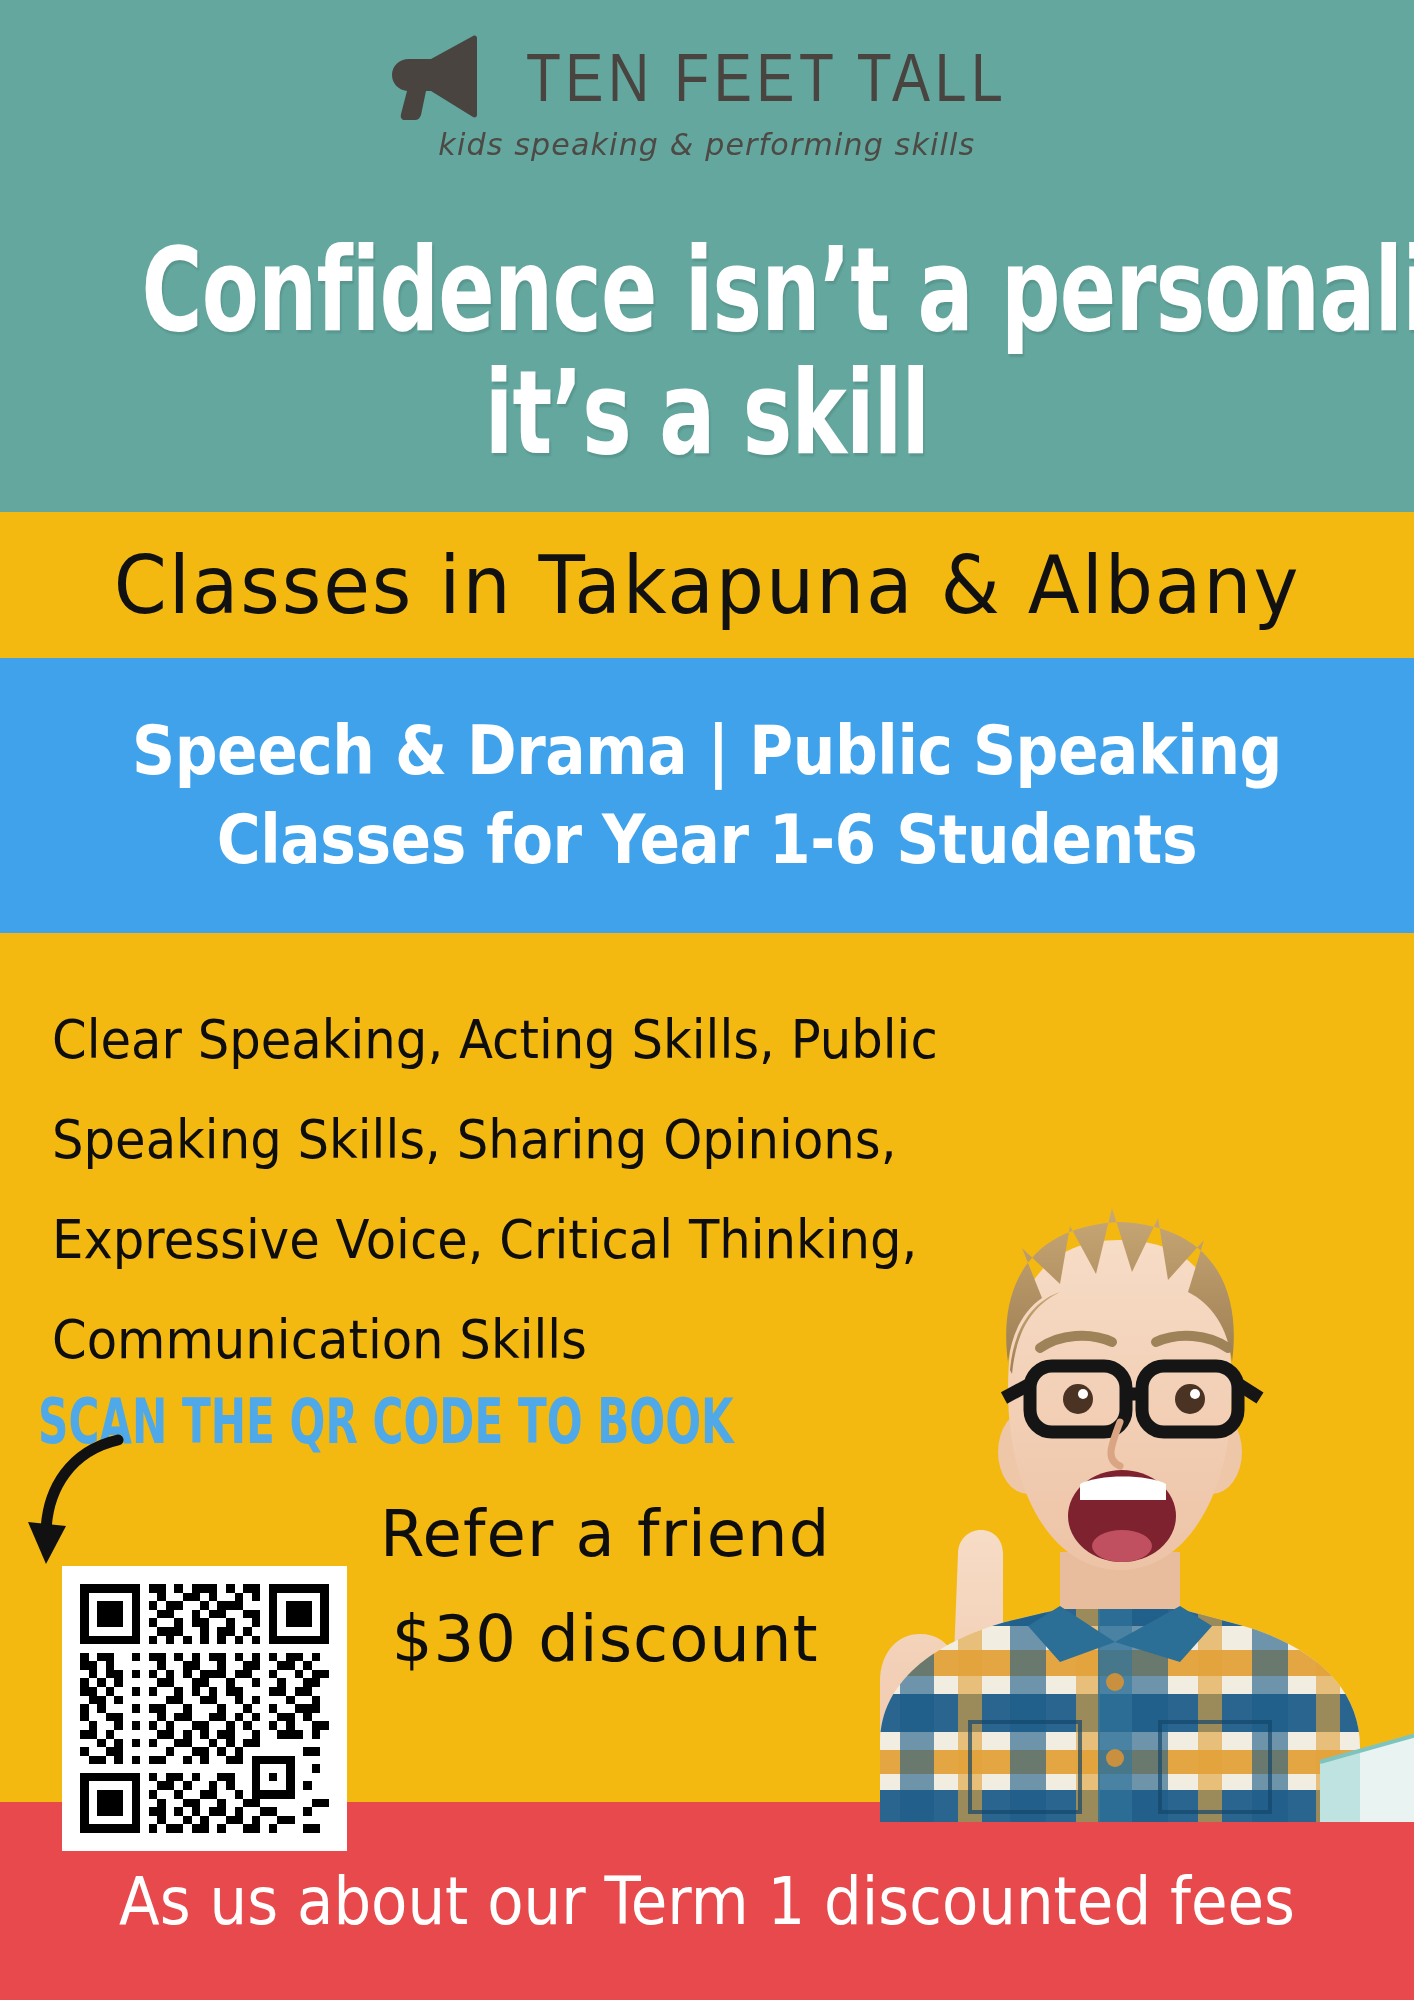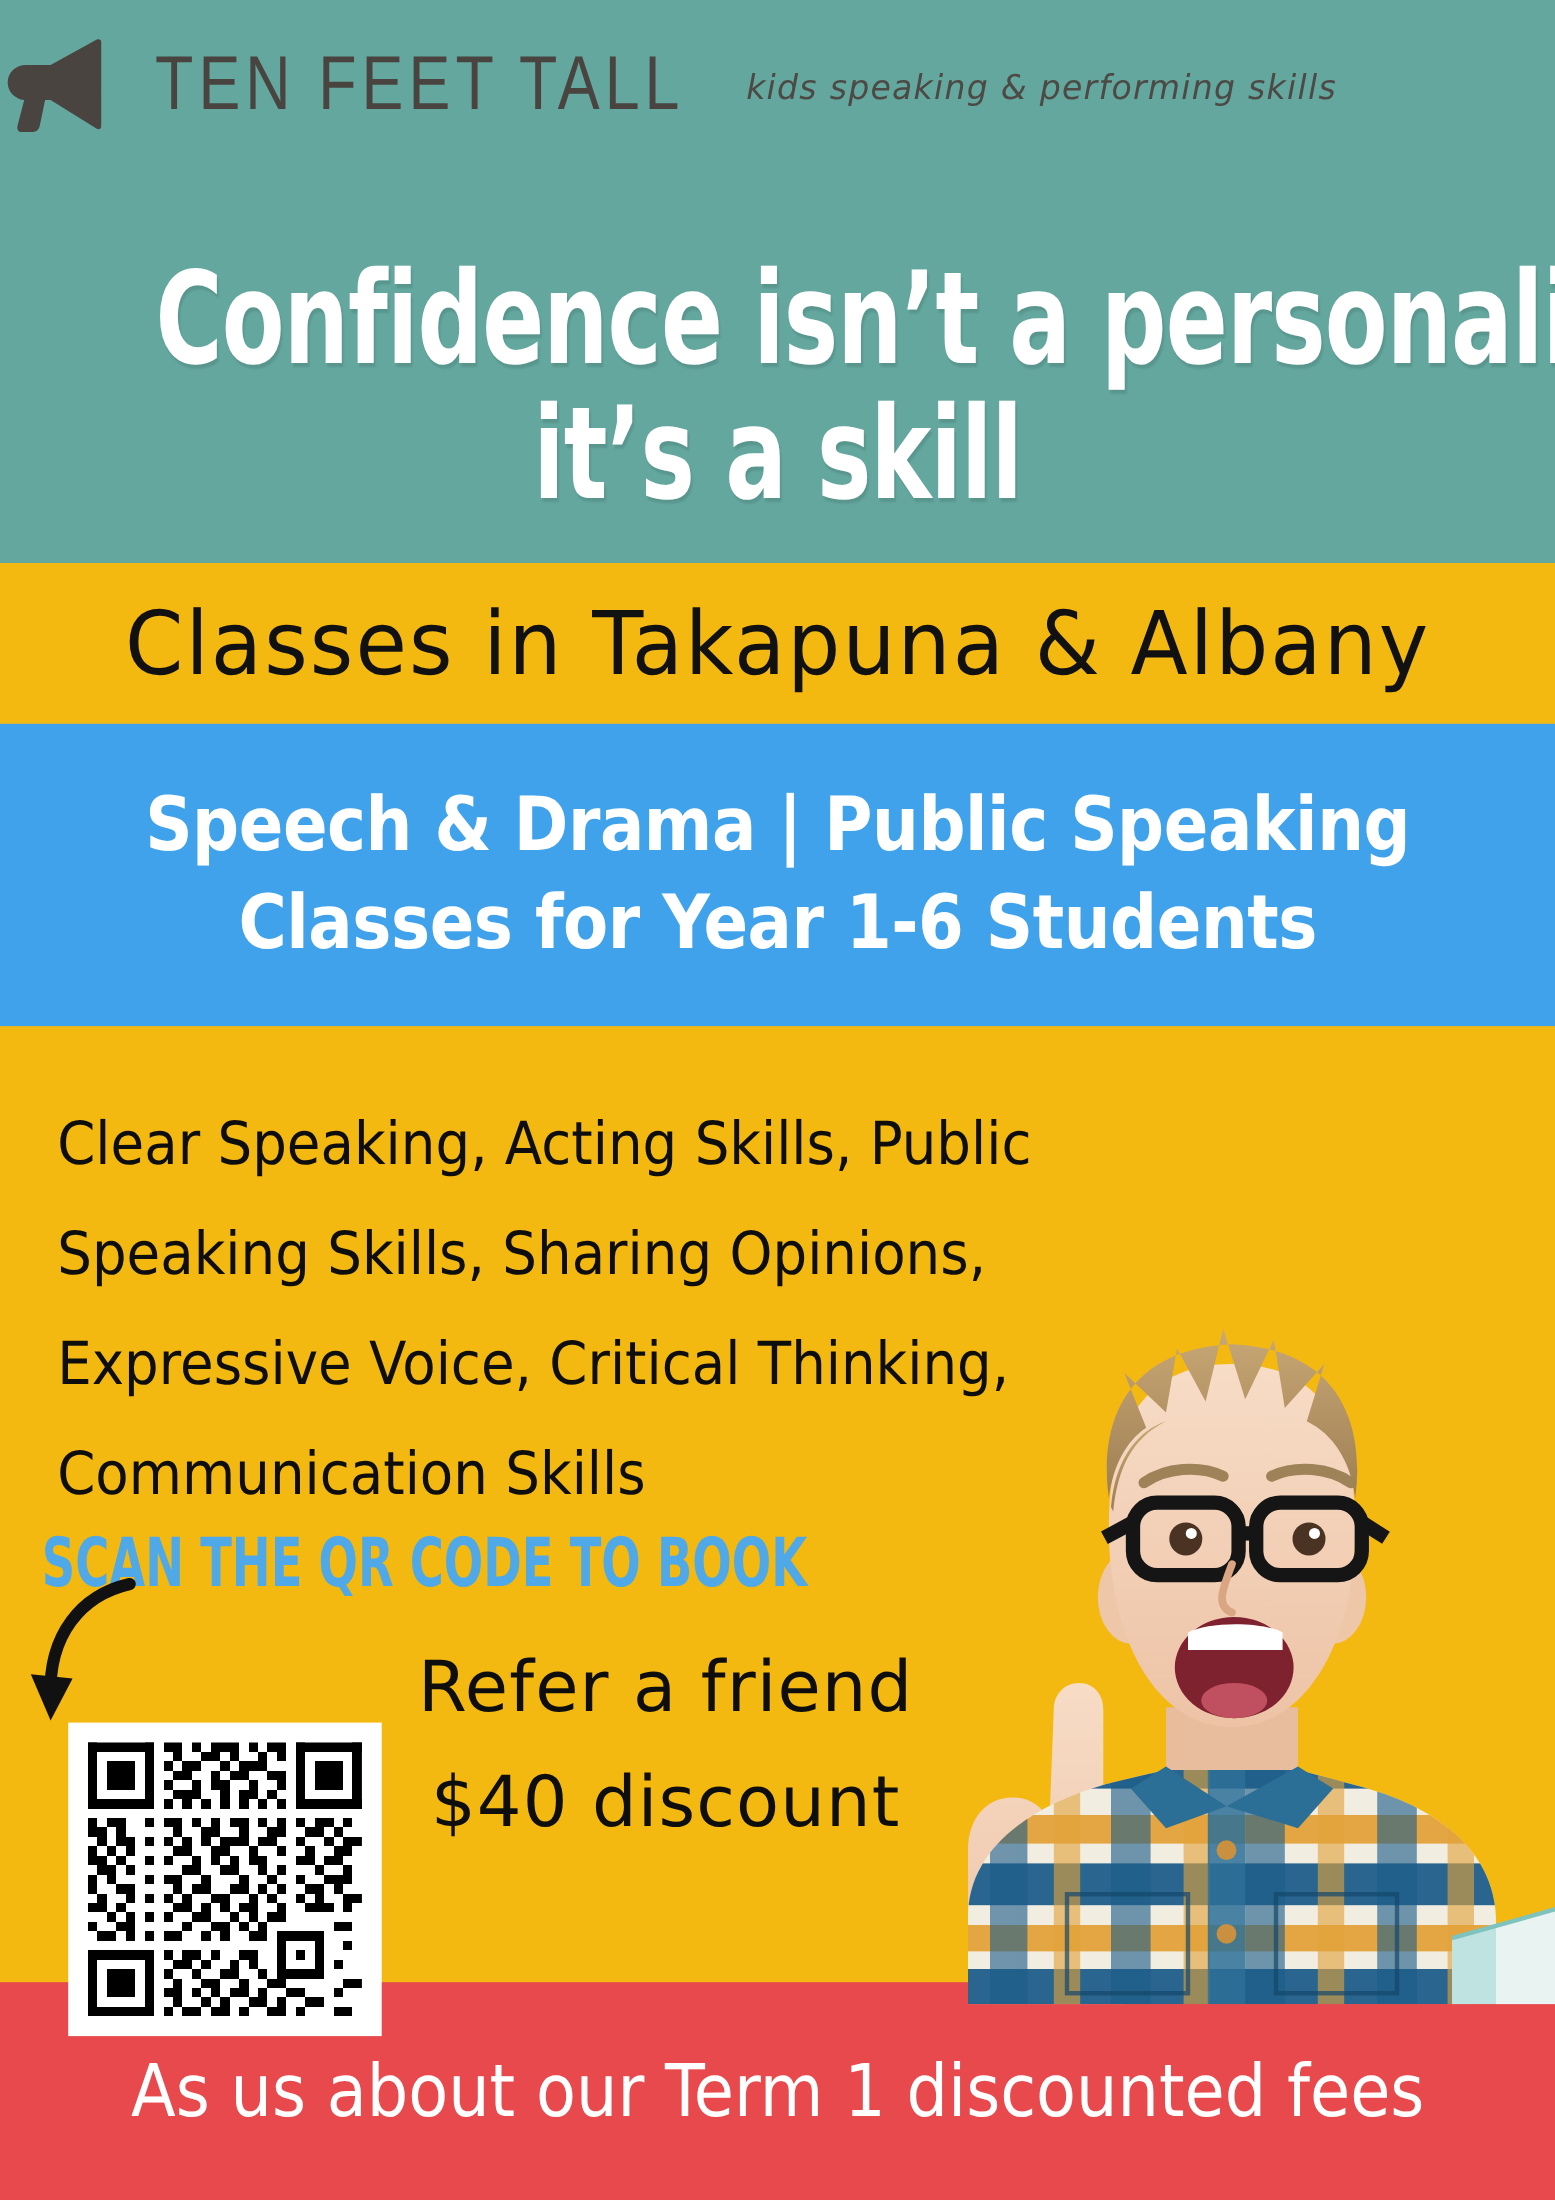--- a/index.html
+++ b/index.html
@@ -17,21 +17,21 @@
   .band{position:absolute;left:0;width:100%;}
   .band-teal{top:0;height:512px;background:#63A79E;}
   .band-yellow-1{top:512px;height:146px;background:#F4B911;}
   .band-blue{top:658px;height:275px;background:#3FA2EB;}
   .band-yellow-2{top:933px;height:869px;background:#F4B911;}
   .band-red{top:1802px;height:198px;background:#E8494C;}
 
   
   .logo{
     position:absolute;top:34px;left:0;width:100%;
-    display:flex;flex-direction:row;align-items:center;gap:27px;
+    display:flex;flex-direction:column;align-items:center;
   }
   .logo-row{display:flex;align-items:center;gap:20px;}
   .megaphone{width:100px;height:86px;flex:0 0 auto;}
   .logo-word{
     font-family:"Liberation Sans",sans-serif;
     font-size:62px;letter-spacing:5px;font-weight:400;
     color:#494440;line-height:1;
     transform:scaleY(1.12) scaleX(0.92);
     transform-origin:center;
     white-space:nowrap;
@@ -302,21 +302,21 @@
 
   <div class="scan-cta">SCAN THE QR CODE TO BOOK</div>
 
   <svg class="arrow" viewBox="0 0 130 145" aria-hidden="true">
     <path d="M96 8 C52 18 22 54 24 110" stroke="#111111" stroke-width="11" fill="none" stroke-linecap="round"></path>
     <path d="M24 132 L6 90 L44 94 Z" fill="#111111"></path>
   </svg>
 
   <div class="refer">
     <div>Refer a friend</div>
-    <div>$40 discount</div>
+    <div>$30 discount</div>
   </div>
 
   <div class="qr-wrap">
     <svg viewBox="0 0 29 29" shape-rendering="crispEdges" aria-hidden="true">
       <rect width="29" height="29" fill="#ffffff"></rect>
       <g fill="#000000">
 
         <rect x="0" y="0" width="7" height="1"></rect>
           <rect x="0" y="6" width="7" height="1"></rect>
         <rect x="0" y="0" width="1" height="7"></rect>

